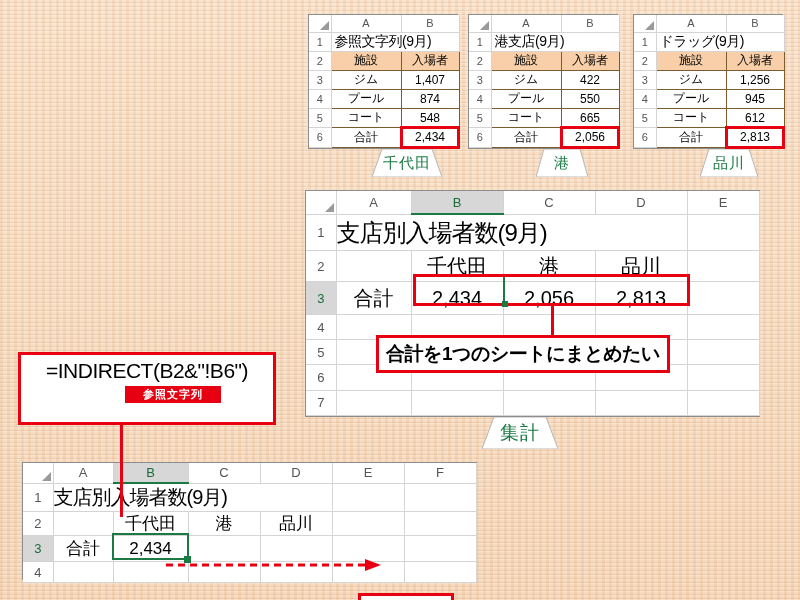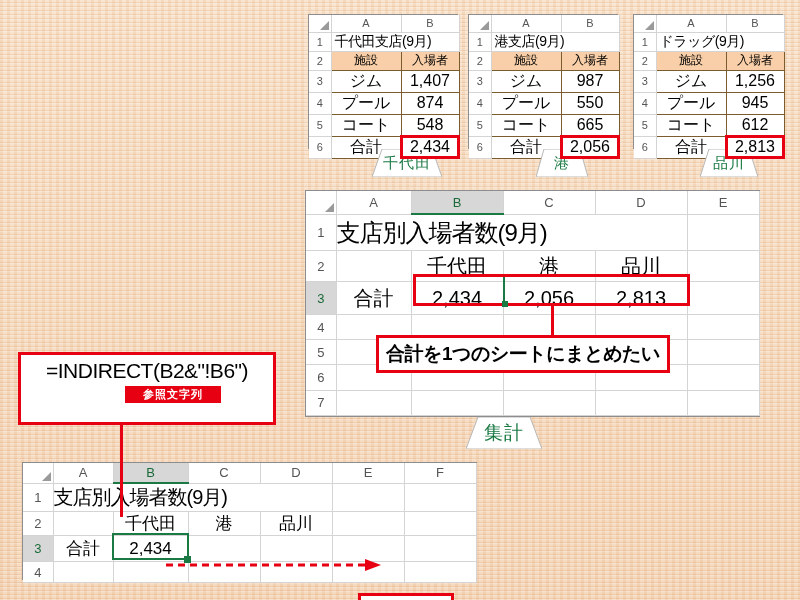--- a/index.html
+++ b/index.html
@@ -38,21 +38,21 @@
   .cellbrd{border:1px solid #7a5c2e;}
   .fillhdr{background:#f8cfa8;}
   .ctr{text-align:center;}
   .lft{text-align:left;padding-left:5px;}
 
   
   .mini{width:150px;height:135px;font-size:11px;}
   .mini .colhead,.mini .rowhead{font-size:11px;}
   .mini .title{font-size:14px;font-weight:400;letter-spacing:-0.5px;padding-left:3px;}
   .mini .hdr{background:#f8cfa8;text-align:center;border:1px solid #7a5c2e;font-size:12px;}
-  .mini .dat{text-align:center;border:1px solid #7a5c2e;font-size:16px;}
+  .mini .dat{text-align:center;border:1px solid #7a5c2e;font-size:12px;}
   .mini .redbox{outline:3px solid #e60012;outline-offset:-2px;position:relative;z-index:4;}
   .tabwrap{position:absolute;}
   .tabwrap svg{display:block;}
   .tabwrap span{
     position:absolute;left:0;right:0;top:50%;transform:translateY(-50%);
     text-align:center;color:#1b7a43;font-size:15px;letter-spacing:1px;
   }
 
   
   .callout{
@@ -93,21 +93,21 @@
         <col style="width:58px">
       </colgroup>
     <tbody>
         <tr style="height:17px">
       <td class="corner"></td>
       <td class="colhead">A</td>
       <td class="colhead">B</td>
     </tr>
     <tr style="height:19px">
       <td class="rowhead">1</td>
-      <td class="title lft" colspan="2">千代田支店(9月)</td>
+      <td class="title lft" colspan="2">参照文字列(9月)</td>
     </tr>
     <tr style="height:19px">
       <td class="rowhead">2</td>
       <td class="hdr">施設</td>
       <td class="hdr">入場者</td>
     </tr>
     <tr style="height:19px">
       <td class="rowhead">3</td>
       <td class="dat">ジム</td>
       <td class="dat">1,407</td>
@@ -155,21 +155,21 @@
       <td class="title lft" colspan="2">港支店(9月)</td>
     </tr>
     <tr style="height:19px">
       <td class="rowhead">2</td>
       <td class="hdr">施設</td>
       <td class="hdr">入場者</td>
     </tr>
     <tr style="height:19px">
       <td class="rowhead">3</td>
       <td class="dat">ジム</td>
-      <td class="dat">987</td>
+      <td class="dat">422</td>
     </tr>
     <tr style="height:19px">
       <td class="rowhead">4</td>
       <td class="dat">プール</td>
       <td class="dat">550</td>
     </tr>
     <tr style="height:19px">
       <td class="rowhead">5</td>
       <td class="dat">コート</td>
       <td class="dat">665</td>
@@ -321,21 +321,21 @@
 
 <div style="position:absolute;left:502px;top:301px;width:6px;height:6px;background:#1b7a43;z-index:6;"></div>
 <div style="position:absolute;left:503px;top:277px;width:2px;height:26px;background:#1b7a43;z-index:6;"></div>
 
 <div class="redline" style="left:551px;top:306px;width:3px;height:30px;z-index:5;"></div>
 
 <div class="callout" style="left:376px;top:335px;width:294px;height:38px;font-size:19px;letter-spacing:-0.5px;z-index:6;">
   <span>合計を1つのシートにまとめたい</span>
 </div>
 
-<div class="tabwrap" style="left:466px;top:417px;width:76px;height:32px;text-decoration:underline;">
+<div class="tabwrap" style="left:482px;top:417px;width:76px;height:32px;text-decoration:underline;">
   <svg width="76" height="32" viewBox="0 0 76 32">
       <polygon points="12,0 64,0 76,32 0,32" fill="#ffffff" stroke="#b8b8b8" stroke-width="1"></polygon>
     </svg>
   <span style="font-size:19px;">集計</span>
 </div>
 
 <div id="formula-box">
   <div id="formula-text">=INDIRECT(B2&amp;"!B6")</div>
   <div class="badgerow">
     <span id="formula-badge">参照文字列</span>

